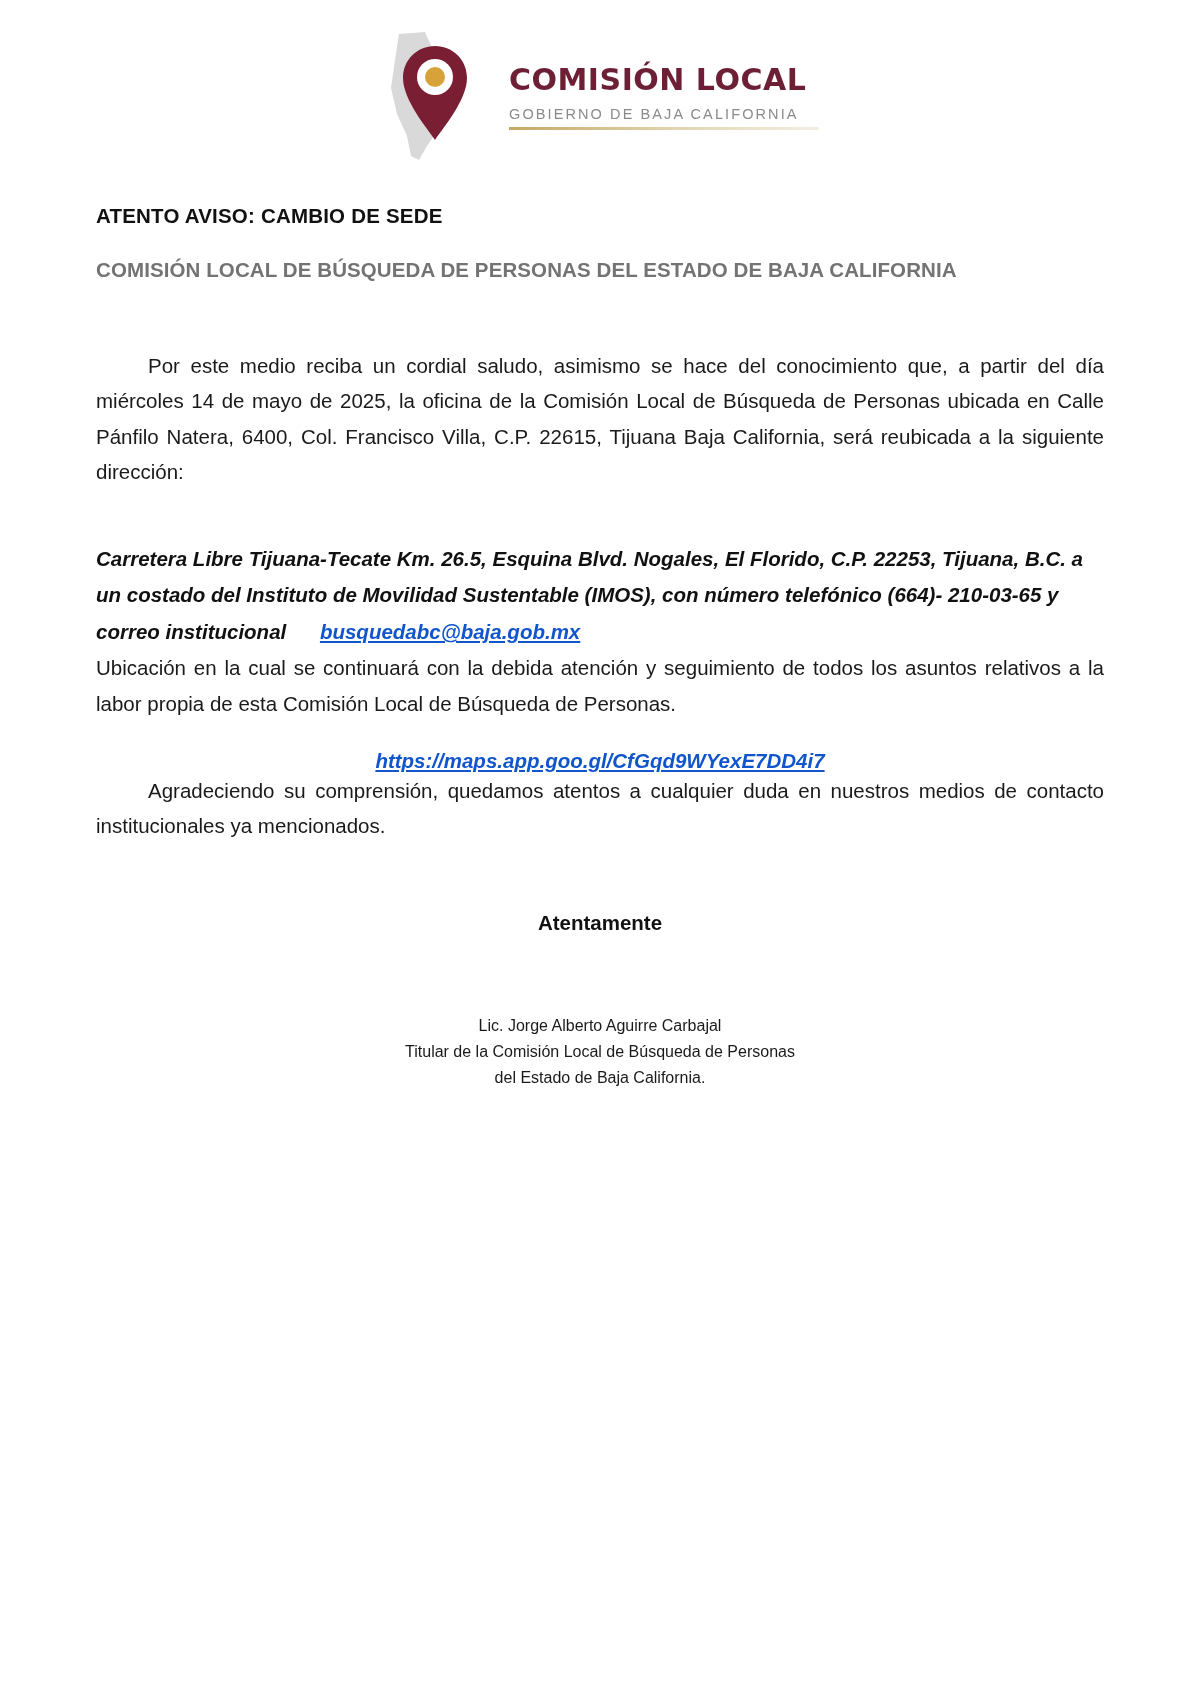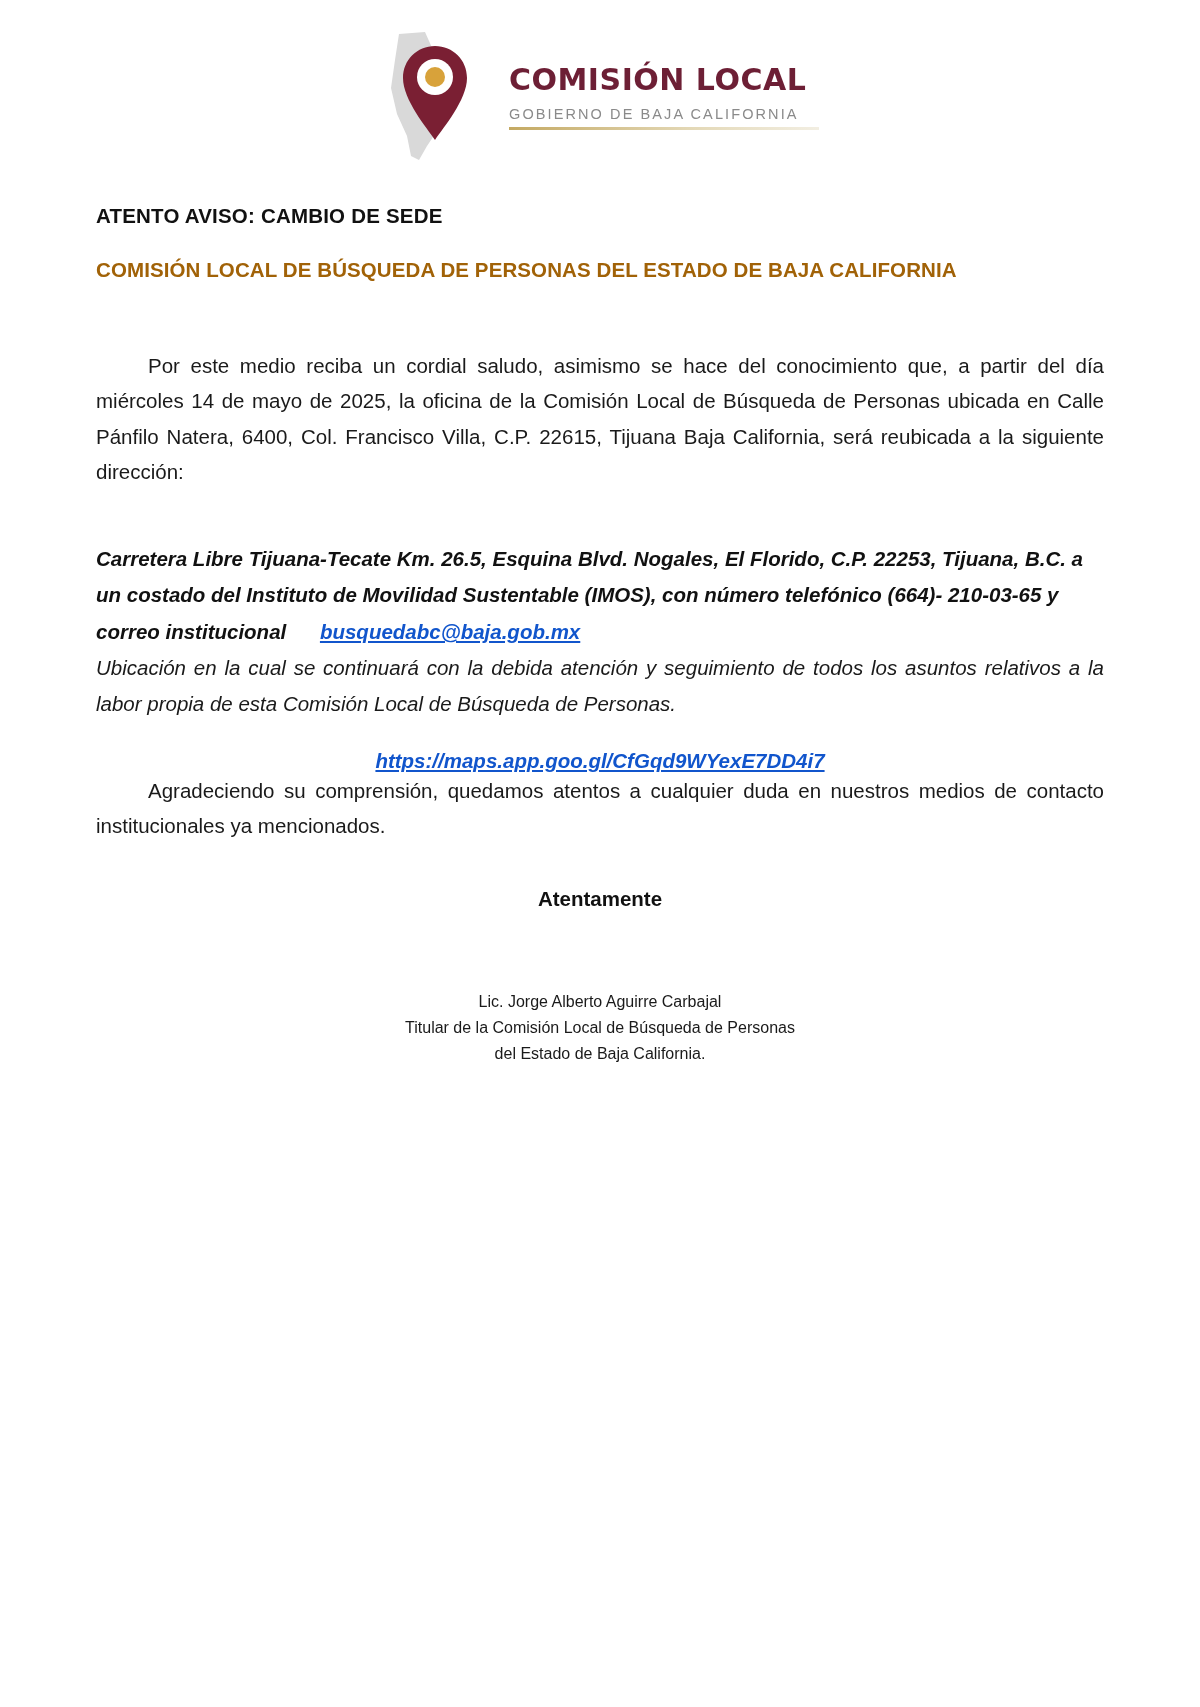--- a/index.html
+++ b/index.html
@@ -78,21 +78,21 @@
     font-weight: bold;
     font-size: 20.5px;
     letter-spacing: 0.2px;
     color: #111;
   }
   .title-2 {
     font-family: "Liberation Sans", sans-serif;
     font-weight: bold;
     font-size: 20.5px;
     letter-spacing: 0.1px;
-    color: #a16207;
+    color: #737373;
     margin-top: 30px;
   }
 
   
   .body-block {
     margin-top: 66px;
   }
   p.para {
     font-family: "Liberation Sans", sans-serif;
     font-size: 20.5px;
@@ -114,41 +114,41 @@
     text-align: left;
   }
   .address-block a {
     color: #1155cc;
     text-decoration: underline;
     font-style: italic;
     font-weight: bold;
     margin-left: 28px;
   }
 
-  .para-gap-1 { margin-top: 56px; font-style: italic; }
+  .para-gap-1 { margin-top: 56px; }
   .para-gap-2 { margin-top: 26px; }
 
   .link-center {
     text-align: center;
     margin-top: 28px;
   }
   .link-center a {
     font-family: "Liberation Sans", sans-serif;
     font-weight: bold;
     font-style: italic;
     font-size: 20.5px;
     color: #1155cc;
     text-decoration: underline;
   }
 
   .closing { margin-top: 58px; }
 
   
   .sign-block {
-    margin-top: 44px;
+    margin-top: 68px;
     text-align: center;
   }
   .atentamente {
     font-family: "Liberation Sans", sans-serif;
     font-weight: bold;
     font-size: 20.5px;
     color: #111;
   }
   .sign-name {
     margin-top: 78px;

